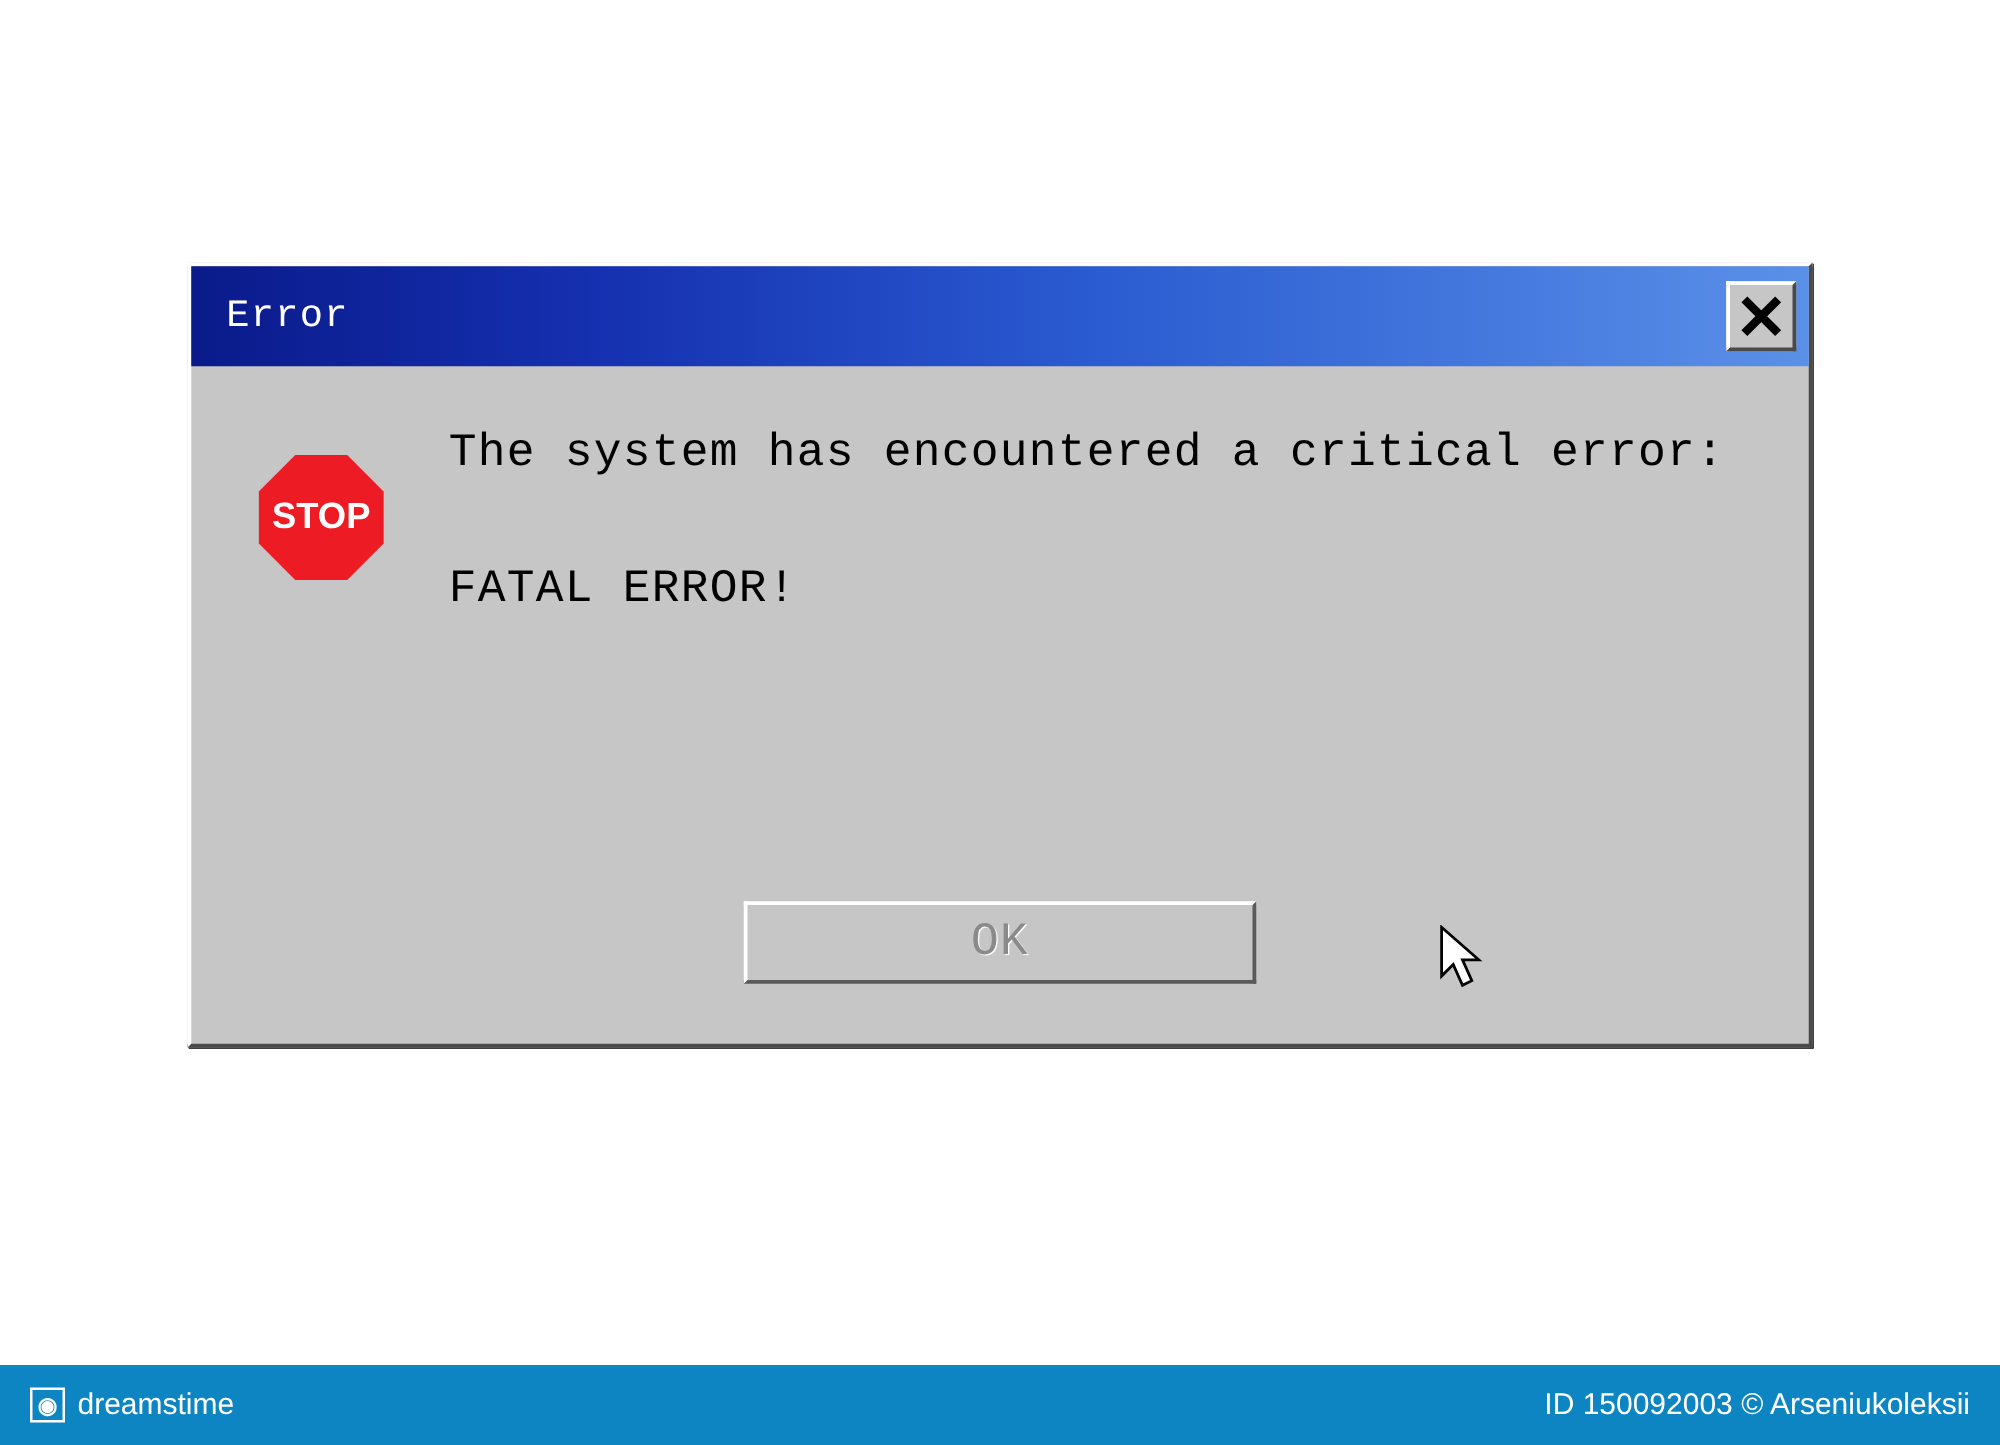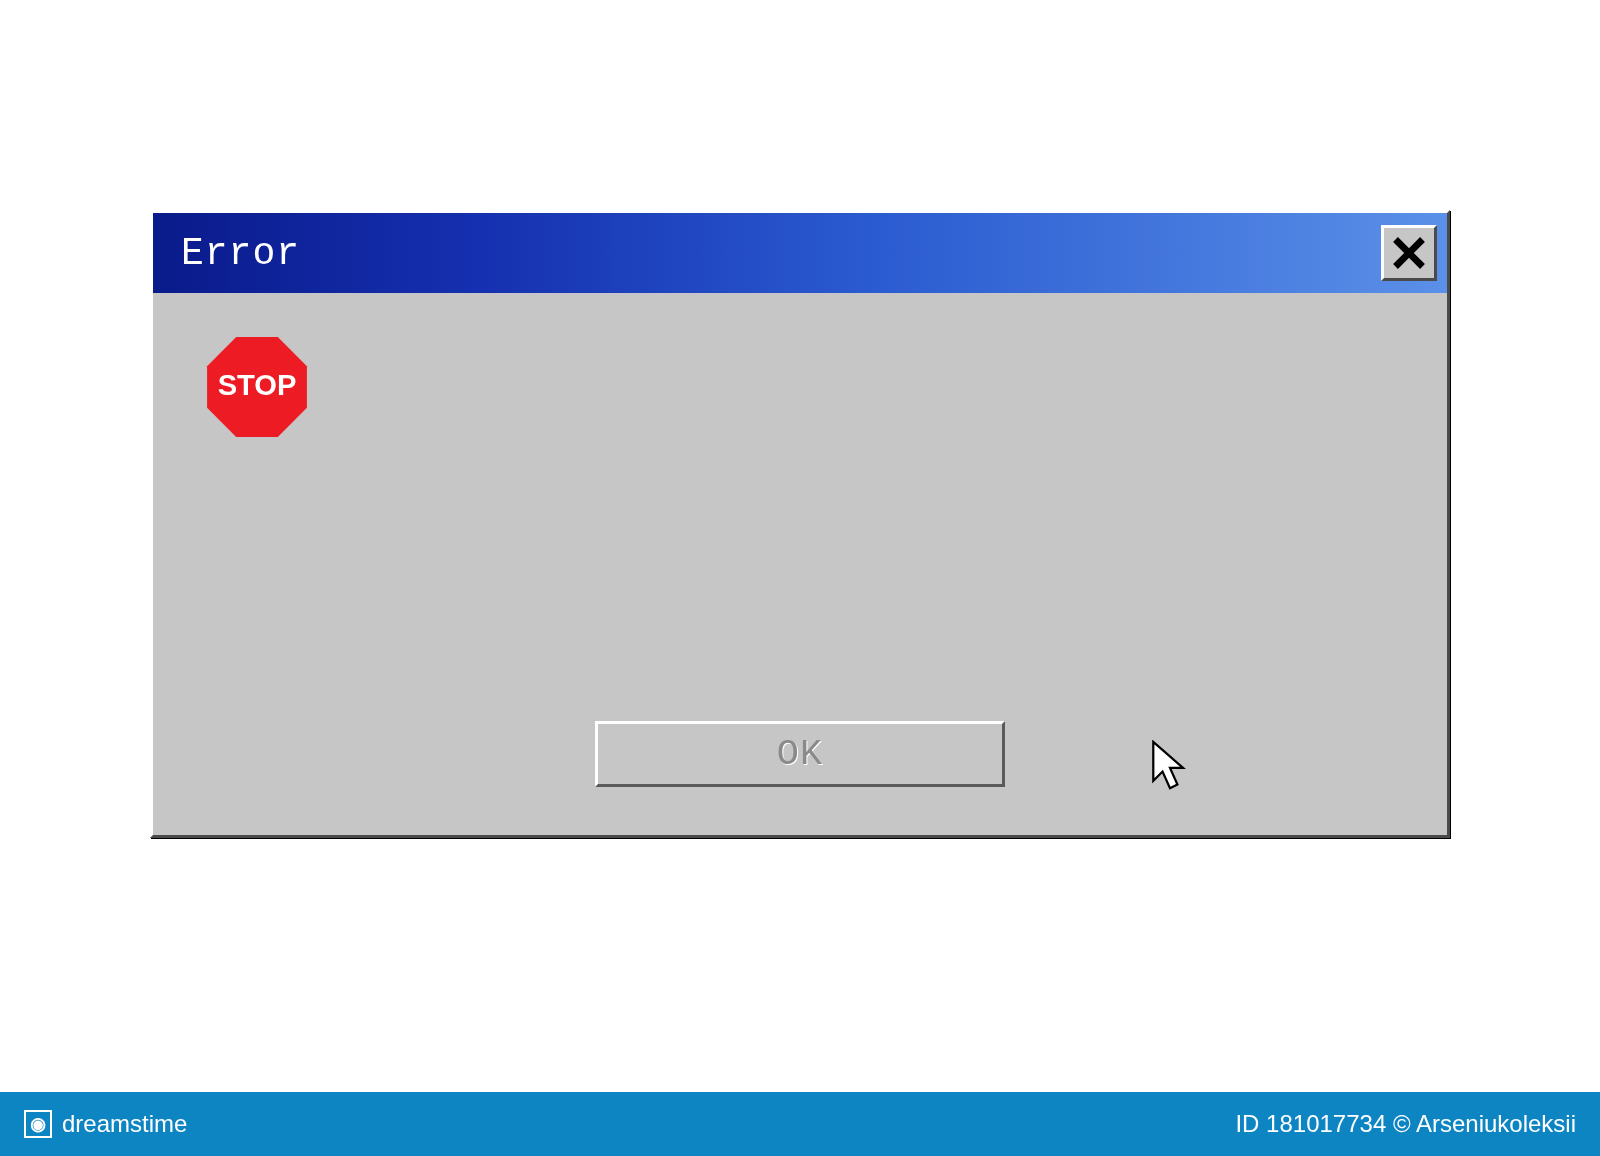--- a/index.html
+++ b/index.html
@@ -31,21 +31,21 @@
     .titlebar {
       height: 80px;
       background: linear-gradient(to right, #0a1a8a 0%, #1530b0 25%, #2a5ad0 55%, #5b90e8 100%);
       display: flex;
       align-items: center;
       justify-content: space-between;
       padding: 0 10px 0 28px;
     }
     .titlebar-text {
       color: #ffffff;
-      font-size: 38px;
+      font-size: 31px;
       letter-spacing: 1px;
     }
     .close-btn {
       width: 56px;
       height: 56px;
       background: #c6c6c6;
       border-top: 3px solid #ffffff;
       border-left: 3px solid #ffffff;
       border-right: 3px solid #4a4a4a;
       border-bottom: 3px solid #4a4a4a;
@@ -183,34 +183,38 @@
         <line x1="21" y1="3" x2="3" y2="21" stroke="#000" stroke-width="4.5"></line>
       </svg>
     </div>
   </div>
 
   <div class="content">
     <svg class="stop-icon" viewBox="0 0 100 100">
       <polygon points="30,2 70,2 98,30 98,70 70,98 30,98 2,70 2,30" fill="#ed1c24" stroke="#ed1c24" stroke-width="0"></polygon>
       <text x="50" y="58" text-anchor="middle" fill="#ffffff" font-family="Arial" font-size="28" font-weight="bold">STOP</text>
     </svg>
+    <div class="msg-block">
+      <div class="msg-line1">The system has encountered a critical error:</div>
+      <div class="msg-line2">FATAL ERROR!</div>
+    </div>
   </div>
 
   <div class="button-row">
     <div class="dlg-btn disabled">OK</div>
   </div>
 
 </div>
 
 <svg class="cursor" viewBox="0 0 20 28">
   <polygon points="1,1 1,22 6,17 10,26 14,24 10,15 17,15" fill="#ffffff" stroke="#000000" stroke-width="1.2"></polygon>
 </svg>
 
 <div class="footer-bar">
   <div class="footer-left">
     <div class="footer-logo">◉</div>
     <span>dreamstime</span>
   </div>
   <div>
-    <span>ID 181017734</span>
+    <span>ID 150092003</span>
     <span>© Arseniukoleksii</span>
   </div>
 </div>
 
 </body></html>

